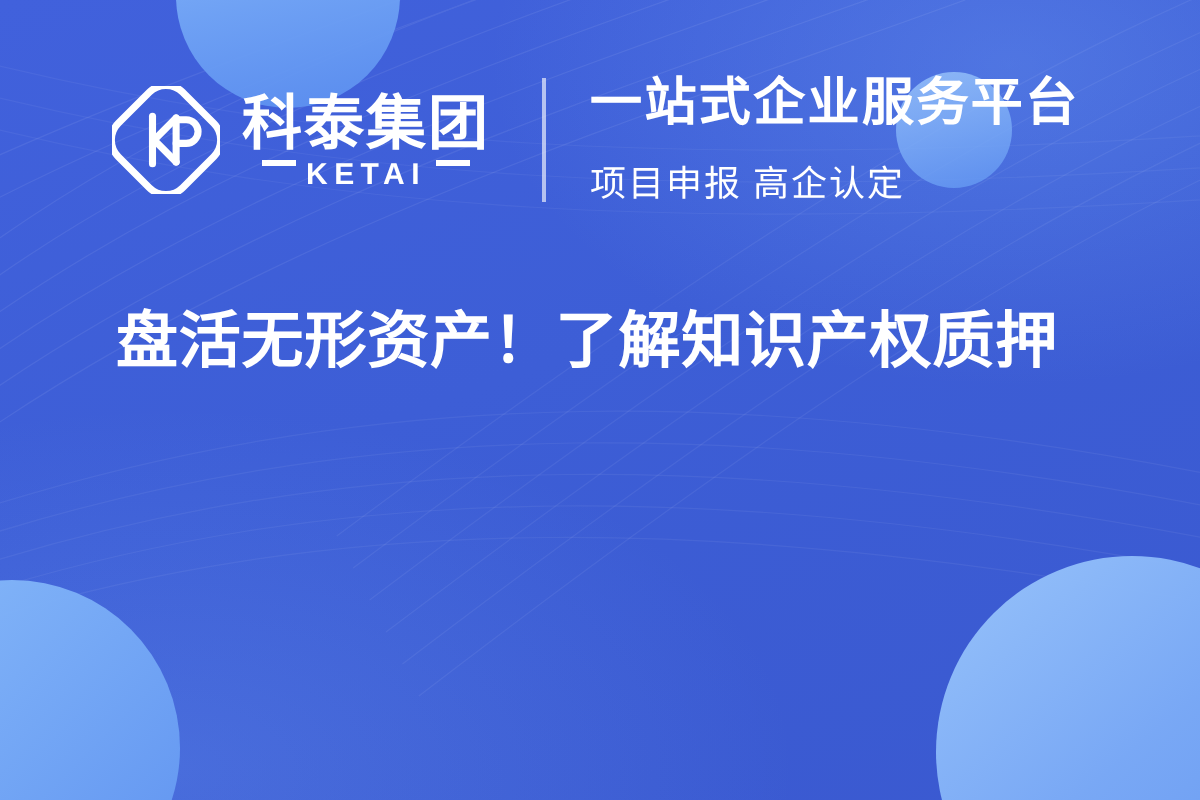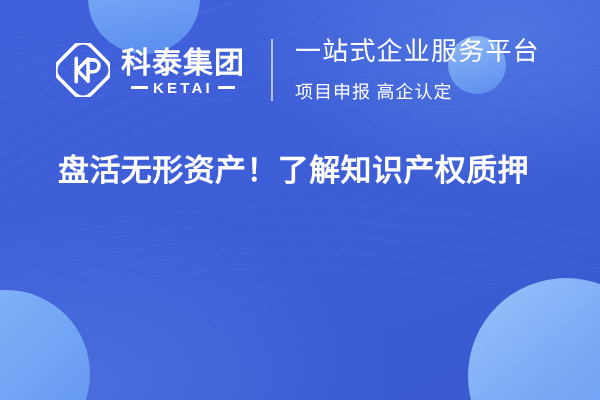--- a/index.html
+++ b/index.html
@@ -108,21 +108,21 @@
     font-size: 30px;
     font-weight: 700;
     color: #ffffff;
     letter-spacing: 1px;
     line-height: 1.05;
     white-space: nowrap;
     font-family: "Liberation Sans", "DejaVu Sans", sans-serif;
   }
   .brand-en-row {
     display: flex;
-    align-items: center;
+    align-items: flex-start;
     gap: 5px;
     margin-top: 2px;
     width: 100%;
     justify-content: center;
   }
   .brand-en-row .rule {
     display: block;
     width: 17px;
     height: 3px;
     background: #ffffff;
@@ -146,21 +146,21 @@
     flex: 0 0 2px;
   }
 
   .tagline-block {
     display: flex;
     flex-direction: column;
     justify-content: center;
   }
   .tagline-main {
     font-size: 26px;
-    font-weight: 400;
+    font-weight: 700;
     color: #ffffff;
     letter-spacing: 1.2px;
     line-height: 1.16;
     white-space: nowrap;
     font-family: "Liberation Sans", "DejaVu Sans", sans-serif;
   }
   .tagline-sub {
     font-size: 18px;
     font-weight: 400;
     color: #ffffff;

